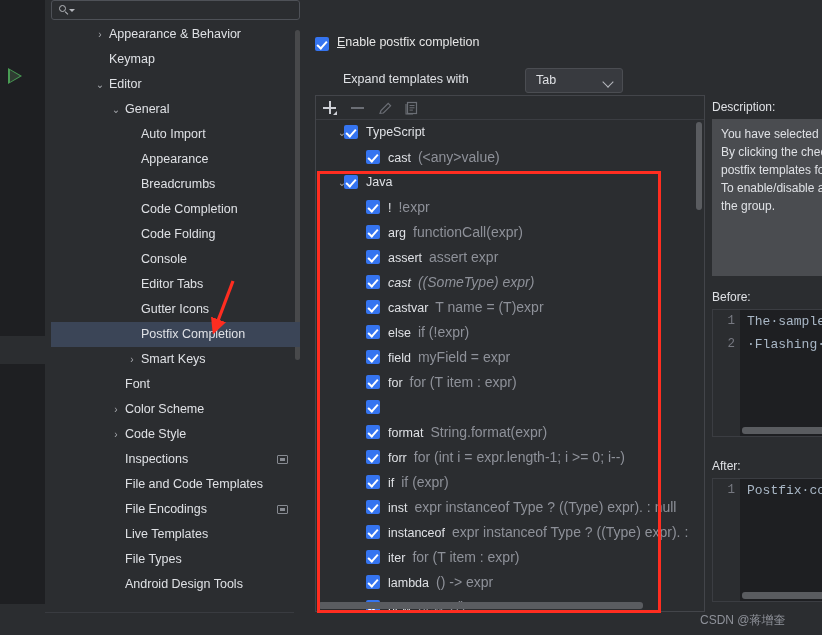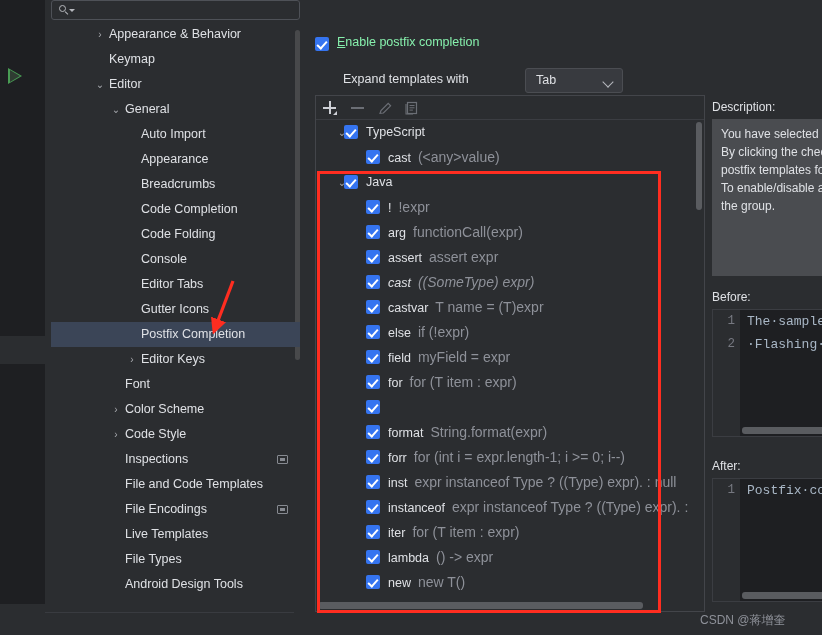--- a/index.html
+++ b/index.html
@@ -122,21 +122,21 @@
     background: #3574f0; box-sizing: border-box;
   }
   .cbx::after {
     content: ""; position: absolute; left: 4px; top: 1.5px;
     width: 4px; height: 8px;
     border: solid #ffffff; border-width: 0 2px 2px 0;
     transform: rotate(42deg);
   }
   .enable-cbx { left: 0; top: 2px; }
   .enable-label {
-    position: absolute; left: 22px; top: 0; font-size: 12.5px; color: #86efac;
+    position: absolute; left: 22px; top: 0; font-size: 12.5px; color: #e5e5e5;
     white-space: nowrap;
   }
   .mnemonic { text-decoration: underline; }
 
   .expand-row { position: absolute; left: 298px; top: 68px; height: 24px; }
   .expand-label {
     position: absolute; left: 0; top: 4px; font-size: 12.5px; color: #dfe1e5;
     white-space: nowrap;
   }
   .combo {
@@ -319,21 +319,21 @@
           <div class="nav-label" style="left: 90px;">Editor Tabs</div>
         </div>
         <div class="nav-row">
           <div class="nav-label" style="left: 90px;">Gutter Icons</div>
         </div>
         <div class="nav-row selected">
           <div class="nav-label" style="left: 90px;">Postfix Completion</div>
         </div>
         <div class="nav-row">
           <div class="nav-arrow" style="left: 76px;">›</div>
-          <div class="nav-label" style="left: 90px;">Editor Keys</div>
+          <div class="nav-label" style="left: 90px;">Smart Keys</div>
         </div>
         <div class="nav-row">
           <div class="nav-label" style="left: 74px;">Font</div>
         </div>
         <div class="nav-row">
           <div class="nav-arrow" style="left: 60px;">›</div>
           <div class="nav-label" style="left: 74px;">Color Scheme</div>
         </div>
         <div class="nav-row">
           <div class="nav-arrow" style="left: 60px;">›</div>
@@ -450,20 +450,24 @@
           <div class="tpl-row">
             <div class="cbx tpl-cbx" style="left: 50px;"></div>
           </div>
           <div class="tpl-row">
             <div class="cbx tpl-cbx" style="left: 50px;"></div>
             <div class="tpl-name" style="left: 72px;"><span>format</span><span class="tpl-desc">String.format(expr)</span></div>
           </div>
           <div class="tpl-row">
             <div class="cbx tpl-cbx" style="left: 50px;"></div>
             <div class="tpl-name" style="left: 72px;"><span>forr</span><span class="tpl-desc">for (int i = expr.length-1; i &gt;= 0; i--)</span></div>
+          </div>
+          <div class="tpl-row">
+            <div class="cbx tpl-cbx" style="left: 50px;"></div>
+            <div class="tpl-name" style="left: 72px;"><span>if</span><span class="tpl-desc">if (expr)</span></div>
           </div>
           <div class="tpl-row">
             <div class="cbx tpl-cbx" style="left: 50px;"></div>
             <div class="tpl-name" style="left: 72px;"><span>inst</span><span class="tpl-desc">expr instanceof Type ? ((Type) expr). : null</span></div>
           </div>
           <div class="tpl-row">
             <div class="cbx tpl-cbx" style="left: 50px;"></div>
             <div class="tpl-name" style="left: 72px;"><span>instanceof</span><span class="tpl-desc">expr instanceof Type ? ((Type) expr). :</span></div>
           </div>
           <div class="tpl-row">

